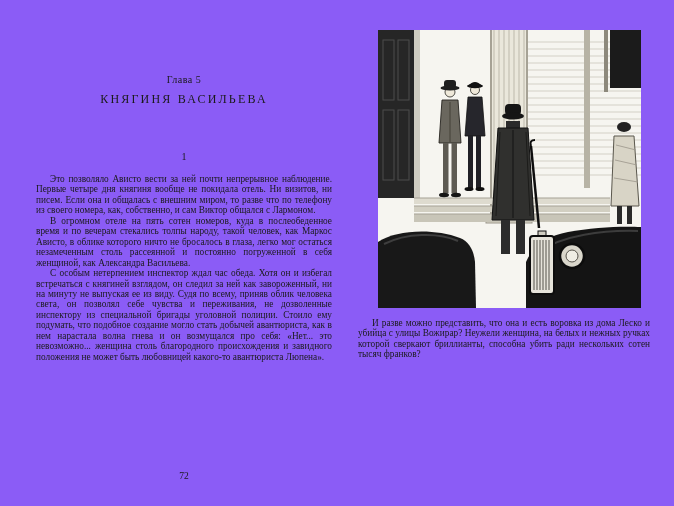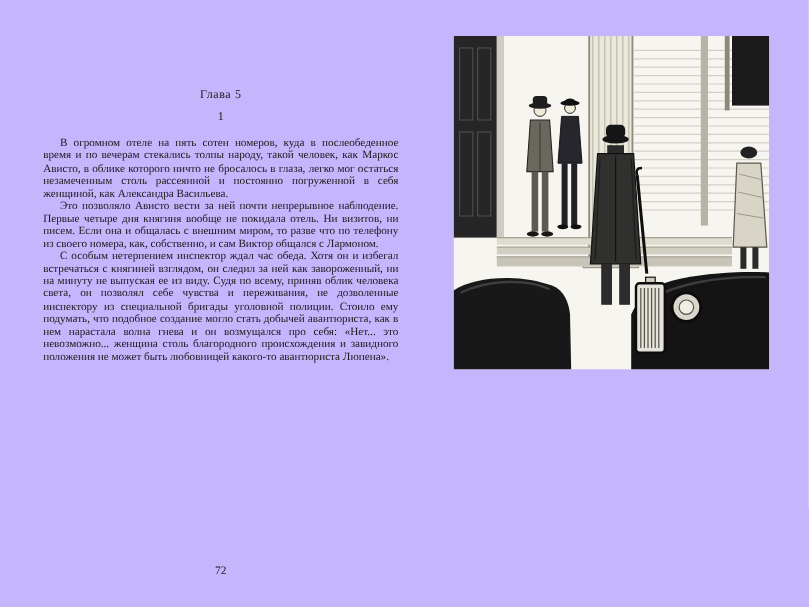--- a/index.html
+++ b/index.html
@@ -1,18 +1,18 @@
 <!DOCTYPE html>
 <html lang="ru"><head>
 <meta charset="utf-8">
 <title>Book spread</title>
 <style>
   html,body{margin:0;padding:0;background:#e9e9e9;}
   .spread{
-    position:relative;width:674px;height:506px;background:#c4b5fd;
+    position:relative;width:674px;height:506px;background:#8b5cf6;
     font-family:"Liberation Serif","DejaVu Serif",serif;color:#1a1a1a;
     overflow:hidden;margin:0 auto;
   }
   .left-page{position:absolute;left:36px;top:74px;width:296px;}
   .right-page{position:absolute;left:358px;top:30px;width:292px;}
   .chapter-label{text-align:center;font-size:10px;letter-spacing:.5px;margin:0 0 7px 0;}
   .chapter-title{text-align:center;font-size:12px;letter-spacing:2.2px;font-weight:normal;margin:0 0 44px 0;}
   .section-number{text-align:center;font-size:10px;margin:0 0 12px 0;}
   .body-text p{
     margin:0;font-size:9.3px;line-height:10.45px;text-align:justify;
@@ -25,24 +25,25 @@
   .page-number.pn-left{left:36px;width:296px;}
   .page-number.pn-right{left:358px;width:292px;}
 </style>
 </head>
 <body>
 
 <div class="spread">
 
   <div class="left-page">
     <div class="chapter-label">Глава 5</div>
+    <h1 class="chapter-title">КНЯГИНЯ ВАСИЛЬЕВА</h1>
     <div class="section-number">1</div>
     <div class="body-text">
+      <p>Это позволяло Ависто вести за ней почти непрерывное наблюдение. Первые четыре дня княгиня вообще не покидала отель. Ни визитов, ни писем. Если она и общалась с внешним миром, то разве что по телефону из своего номера, как, собственно, и сам Виктор общался с Лармоном.</p>
       <p>В огромном отеле на пять сотен номеров, куда в послеобеденное время и по вечерам стекались толпы народу, такой человек, как Маркос Ависто, в облике которого ничто не бросалось в глаза, легко мог остаться незамеченным столь рассеянной и постоянно погруженной в себя женщиной, как Александра Васильева.</p>
-      <p>Это позволяло Ависто вести за ней почти непрерывное наблюдение. Первые четыре дня княгиня вообще не покидала отель. Ни визитов, ни писем. Если она и общалась с внешним миром, то разве что по телефону из своего номера, как, собственно, и сам Виктор общался с Лармоном.</p>
       <p>С особым нетерпением инспектор ждал час обеда. Хотя он и избегал встречаться с княгиней взглядом, он следил за ней как завороженный, ни на минуту не выпуская ее из виду. Судя по всему, приняв облик человека света, он позволял себе чувства и переживания, не дозволенные инспектору из специальной бригады уголовной полиции. Стоило ему подумать, что подобное создание могло стать добычей авантюриста, как в нем нарастала волна гнева и он возмущался про себя: «Нет... это невозможно... женщина столь благородного происхождения и завидного положения не может быть любовницей какого-то авантюриста Люпена».</p>
     </div>
   </div>
 
   <div class="right-page">
     <div class="illustration-wrap">
       <svg width="263" height="278" viewBox="0 0 263 278" role="img" aria-label="Мужчины в шляпах и пальто у входа в отель с колоннами; на переднем плане автомобиль с хромированной решёткой и круглой фарой">
 
         <rect width="263" height="278" fill="#f6f5f0"></rect>
 
@@ -172,18 +173,19 @@
               <line x1="165" y1="210" x2="165" y2="260"></line>
             <line x1="168" y1="210" x2="168" y2="260"></line>
               <line x1="171" y1="210" x2="171" y2="260"></line>
           </g>
           <circle cx="194" cy="226" r="12" fill="#d9d6cb" stroke="#0c0c0c" stroke-width="2.5"></circle>
           <circle cx="194" cy="226" r="6" fill="#efede4" stroke="#55524a" stroke-width="1"></circle>
         </g>
       </svg>
     </div>
     <div class="body-text right-body">
+      <p>И разве можно представить, что она и есть воровка из дома Леско и убийца с улицы Вожирар? Неужели женщина, на белых и нежных ручках которой сверкают бриллианты, способна убить ради нескольких сотен тысяч франков?</p>
     </div>
   </div>
 
   <div class="page-number pn-left">72</div>
 
 </div>
 
 </body></html>

